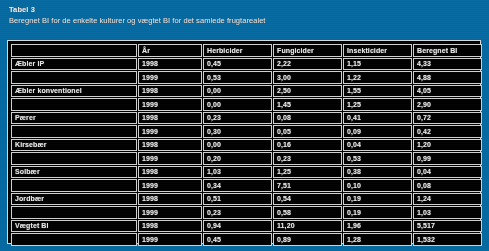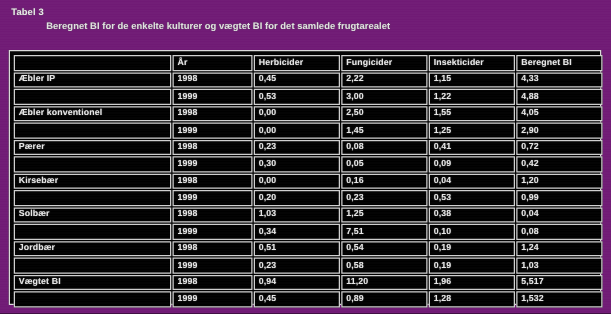--- a/index.html
+++ b/index.html
@@ -16,21 +16,21 @@
     color: #ffffff;
     position: relative;
   }
 
   .page {
     position: absolute;
     left: 0;
     top: 0;
     width: 489px;
     height: 251px;
-    background: #701a75;
+    background: #0369a1;
     box-sizing: border-box;
   }
 
   
   .caption {
     position: absolute;
     left: 9px;
     top: 5px;
     width: 450px;
   }
@@ -38,27 +38,26 @@
     font-size: 7.5px;
     font-weight: bold;
     line-height: 10px;
     letter-spacing: 0.1px;
     color: #e8e8e8;
     text-shadow: 0 0 1px #6a6a6a;
     white-space: nowrap;
   }
   .caption-text {
     font-size: 7.5px;
-    font-weight: bold;
+    font-weight: normal;
     line-height: 11px;
     letter-spacing: 0.05px;
     color: #e0e0e0;
     text-shadow: 0 0 1px #5d5d5d;
     white-space: nowrap;
-    margin-left: 28px;
   }
 
   
   .table-frame {
     position: absolute;
     left: 7px;
     top: 40px;
     width: 474px;
     height: 204px;
     border: 1px solid #d8d8d8;

